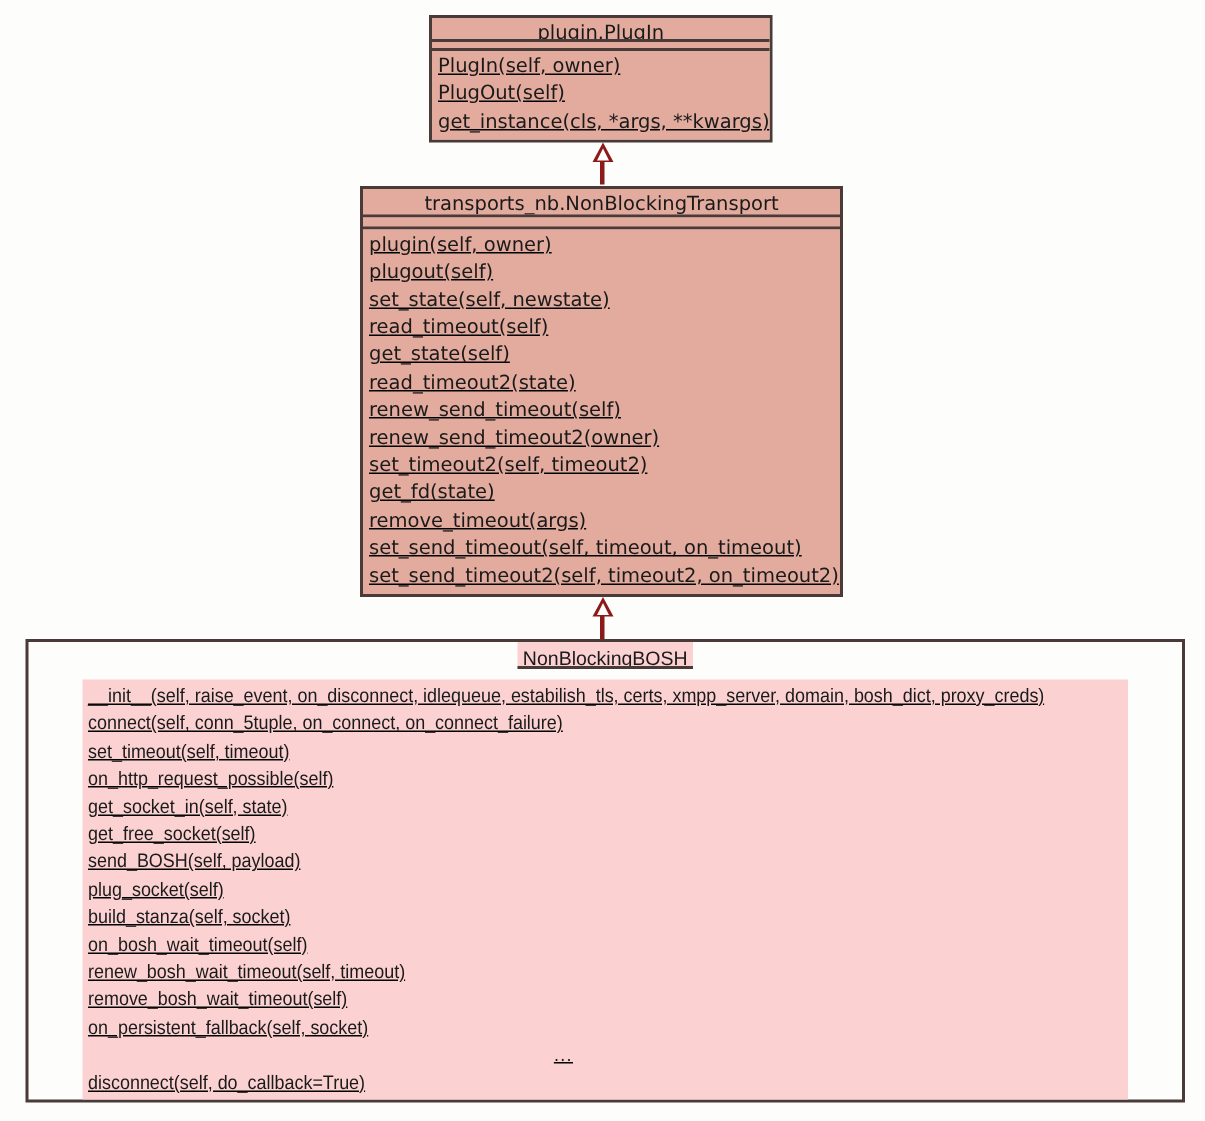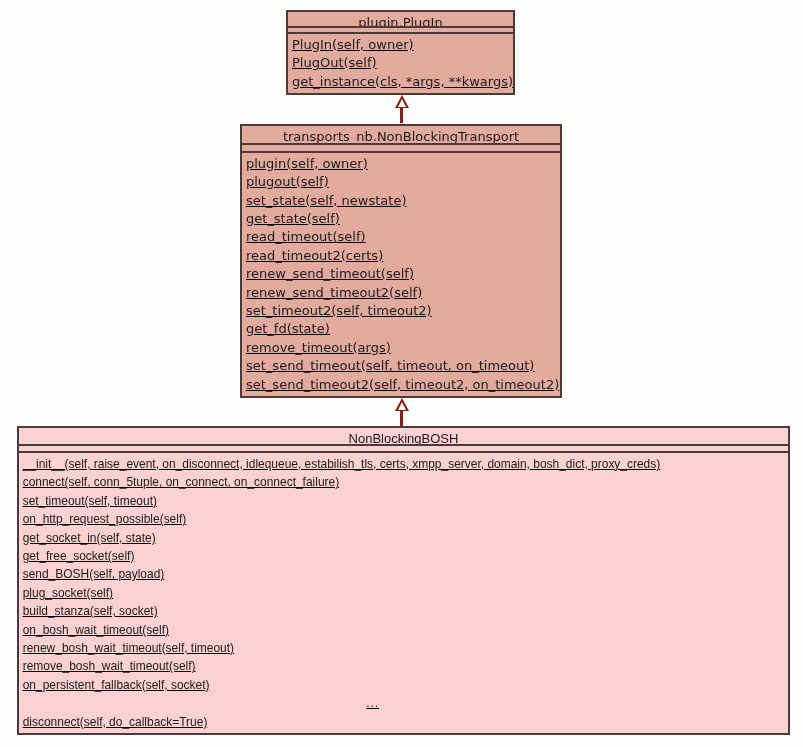--- a/index.html
+++ b/index.html
@@ -134,40 +134,40 @@
     <div class="gen-head-inner" style="left:397.5px; top:99px;"></div>
   </div>
 
   <div class="uml-class skin-salmon" style="left:240px; top:124px; width:322px; height:274px;">
     <div class="class-title">transports_nb.NonBlockingTransport</div>
     <div class="attr-compartment"></div>
     <div class="method-compartment">
       <div class="method">plugin(self, owner)</div>
       <div class="method">plugout(self)</div>
       <div class="method">set_state(self, newstate)</div>
+      <div class="method">read_timeout(self)</div>
       <div class="method">get_state(self)</div>
-      <div class="method">read_timeout(self)</div>
-      <div class="method">read_timeout2(certs)</div>
+      <div class="method">read_timeout2(state)</div>
       <div class="method">renew_send_timeout(self)</div>
-      <div class="method">renew_send_timeout2(self)</div>
+      <div class="method">renew_send_timeout2(owner)</div>
       <div class="method">set_timeout2(self, timeout2)</div>
       <div class="method">get_fd(state)</div>
       <div class="method">remove_timeout(args)</div>
       <div class="method">set_send_timeout(self, timeout, on_timeout)</div>
       <div class="method">set_send_timeout2(self, timeout2, on_timeout2)</div>
     </div>
   </div>
 
   <div class="generalization" style="left:0; top:0; width:803px; height:747px; pointer-events:none;">
     <div class="gen-line" style="left:400px; top:404px; height:22px;"></div>
     <div class="gen-head" style="left:394.5px; top:398px;"></div>
     <div class="gen-head-inner" style="left:397.5px; top:402px;"></div>
   </div>
 
-  <div class="uml-class skin-pink condensed" style="left:17px; top:426px; width:773px; height:309px;">
+  <div class="uml-class skin-pink condensed" style="left:17px; top:426px; width:773px; height:309px;align-items:center;">
     <div class="class-title">NonBlockingBOSH</div>
     <div class="attr-compartment"></div>
     <div class="method-compartment">
       <div class="method">__init__(self, raise_event, on_disconnect, idlequeue, estabilish_tls, certs, xmpp_server, domain, bosh_dict, proxy_creds)</div>
       <div class="method">connect(self, conn_5tuple, on_connect, on_connect_failure)</div>
       <div class="method">set_timeout(self, timeout)</div>
       <div class="method">on_http_request_possible(self)</div>
       <div class="method">get_socket_in(self, state)</div>
       <div class="method">get_free_socket(self)</div>
       <div class="method">send_BOSH(self, payload)</div>

